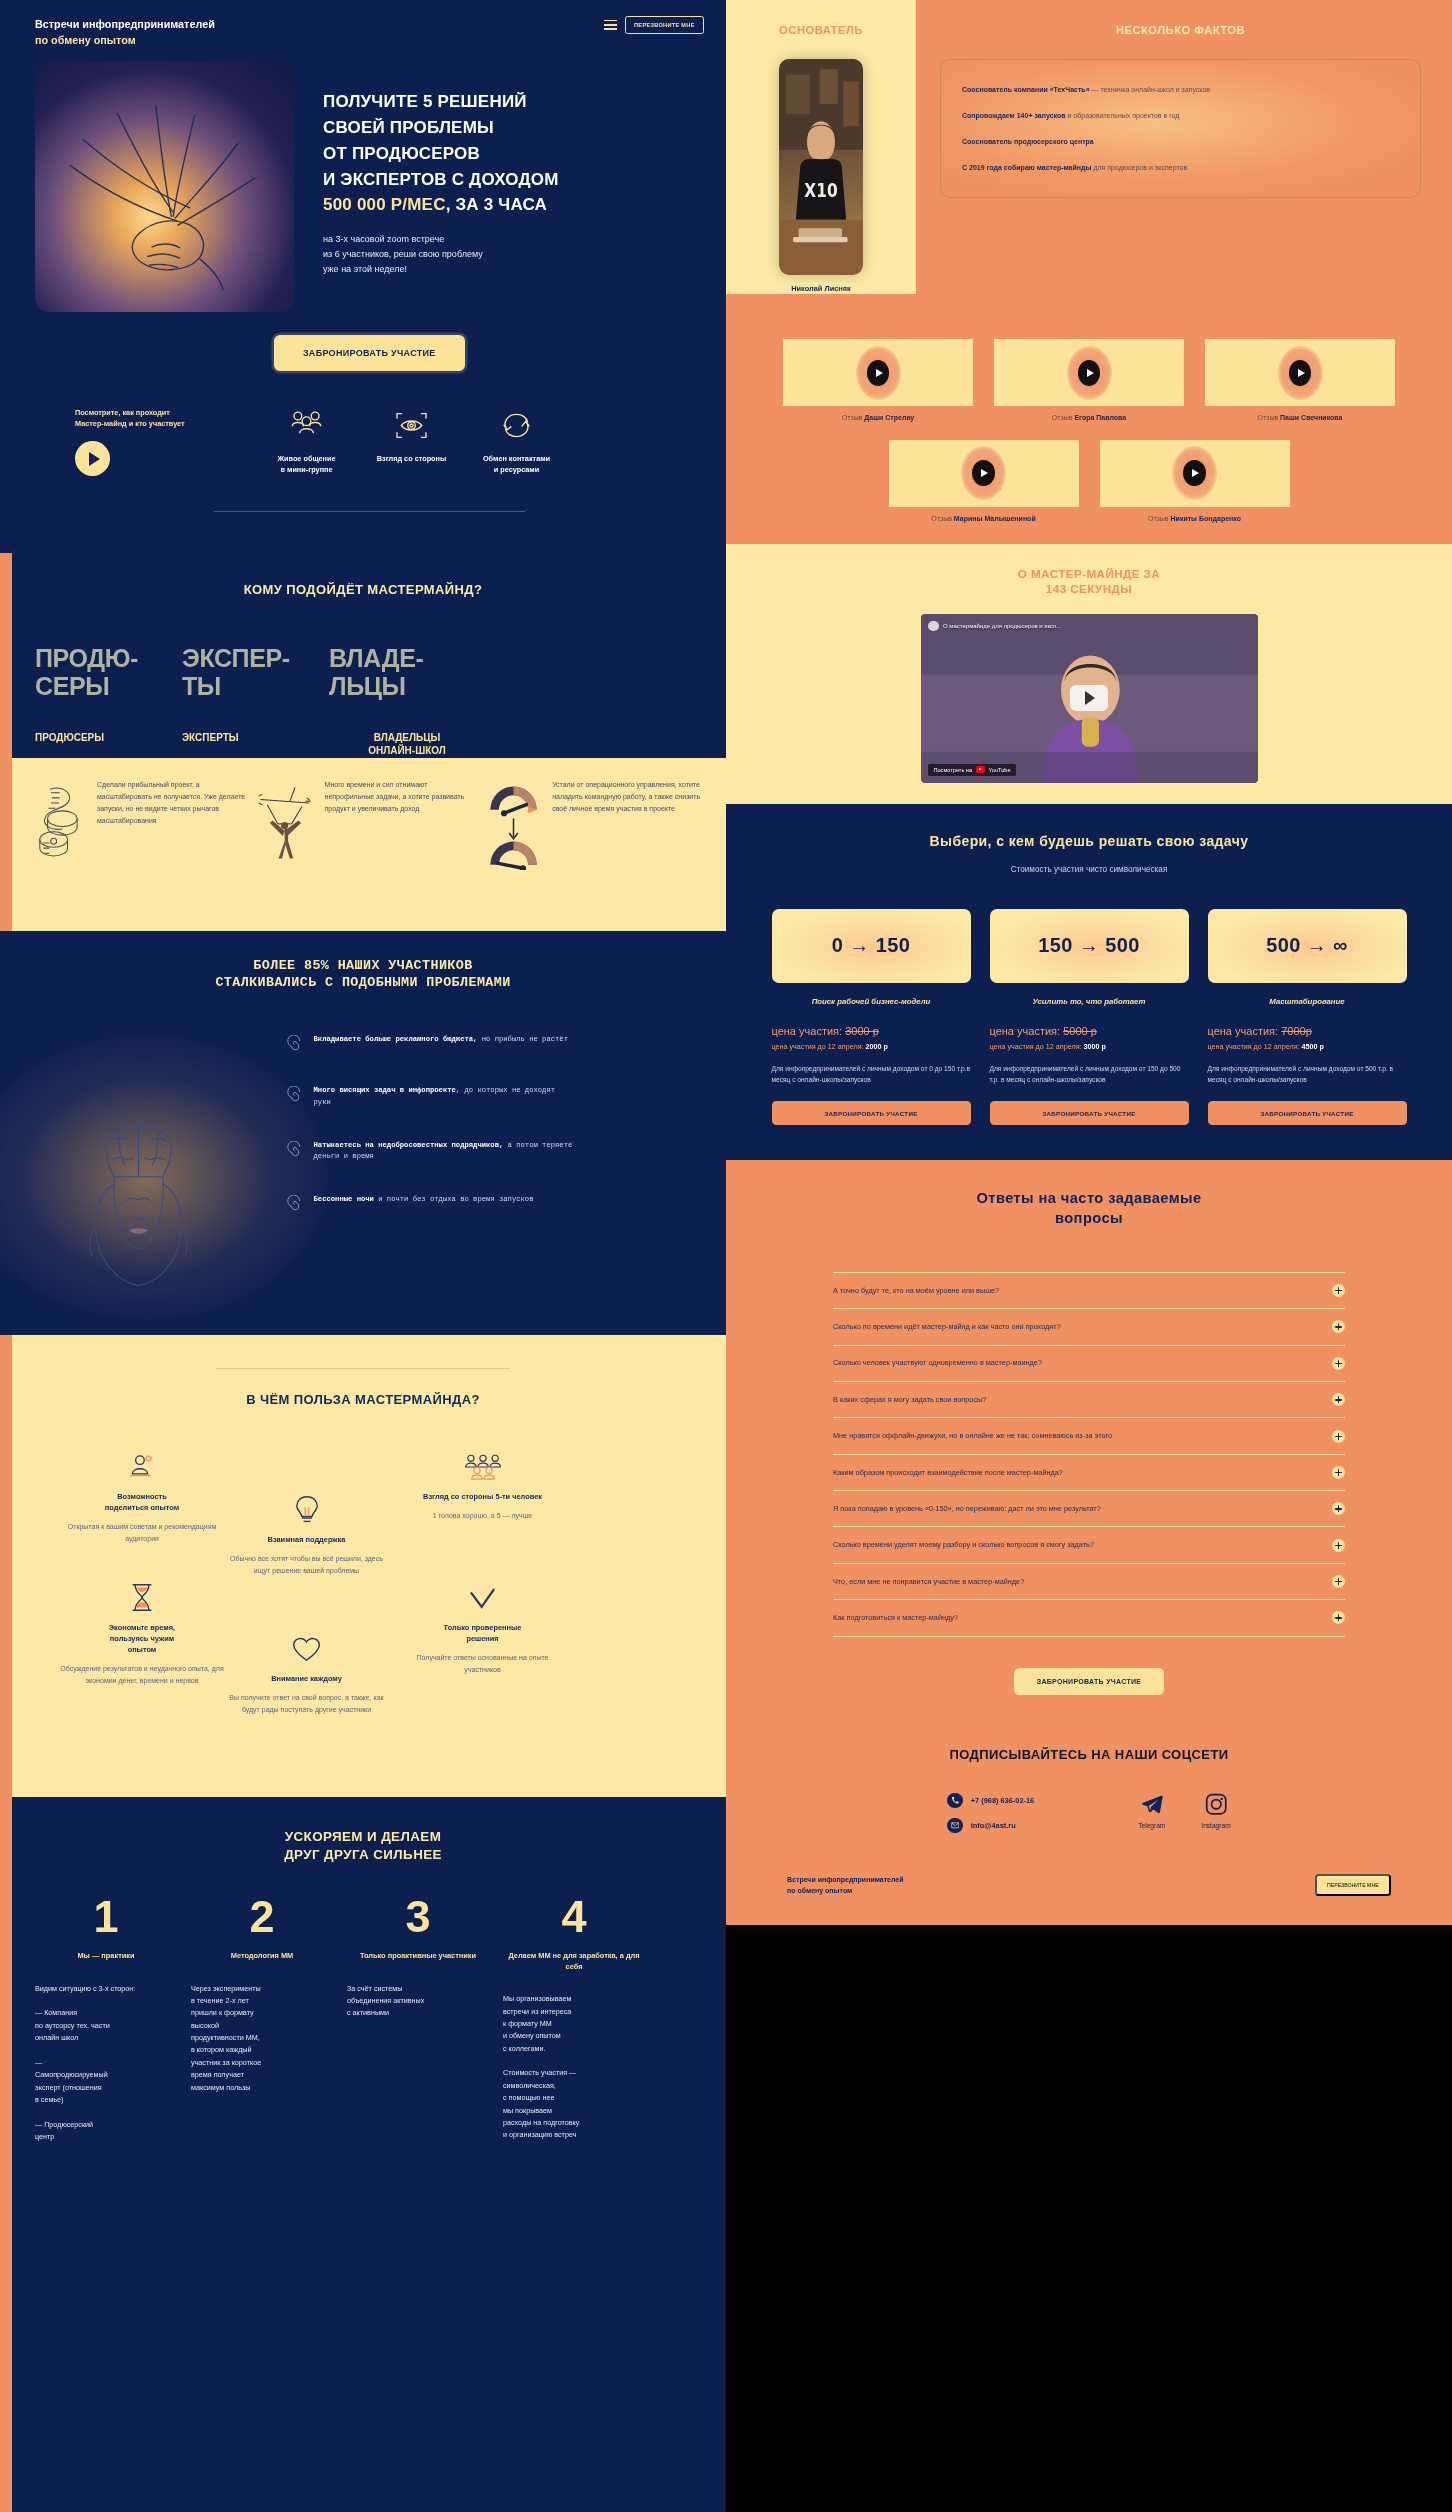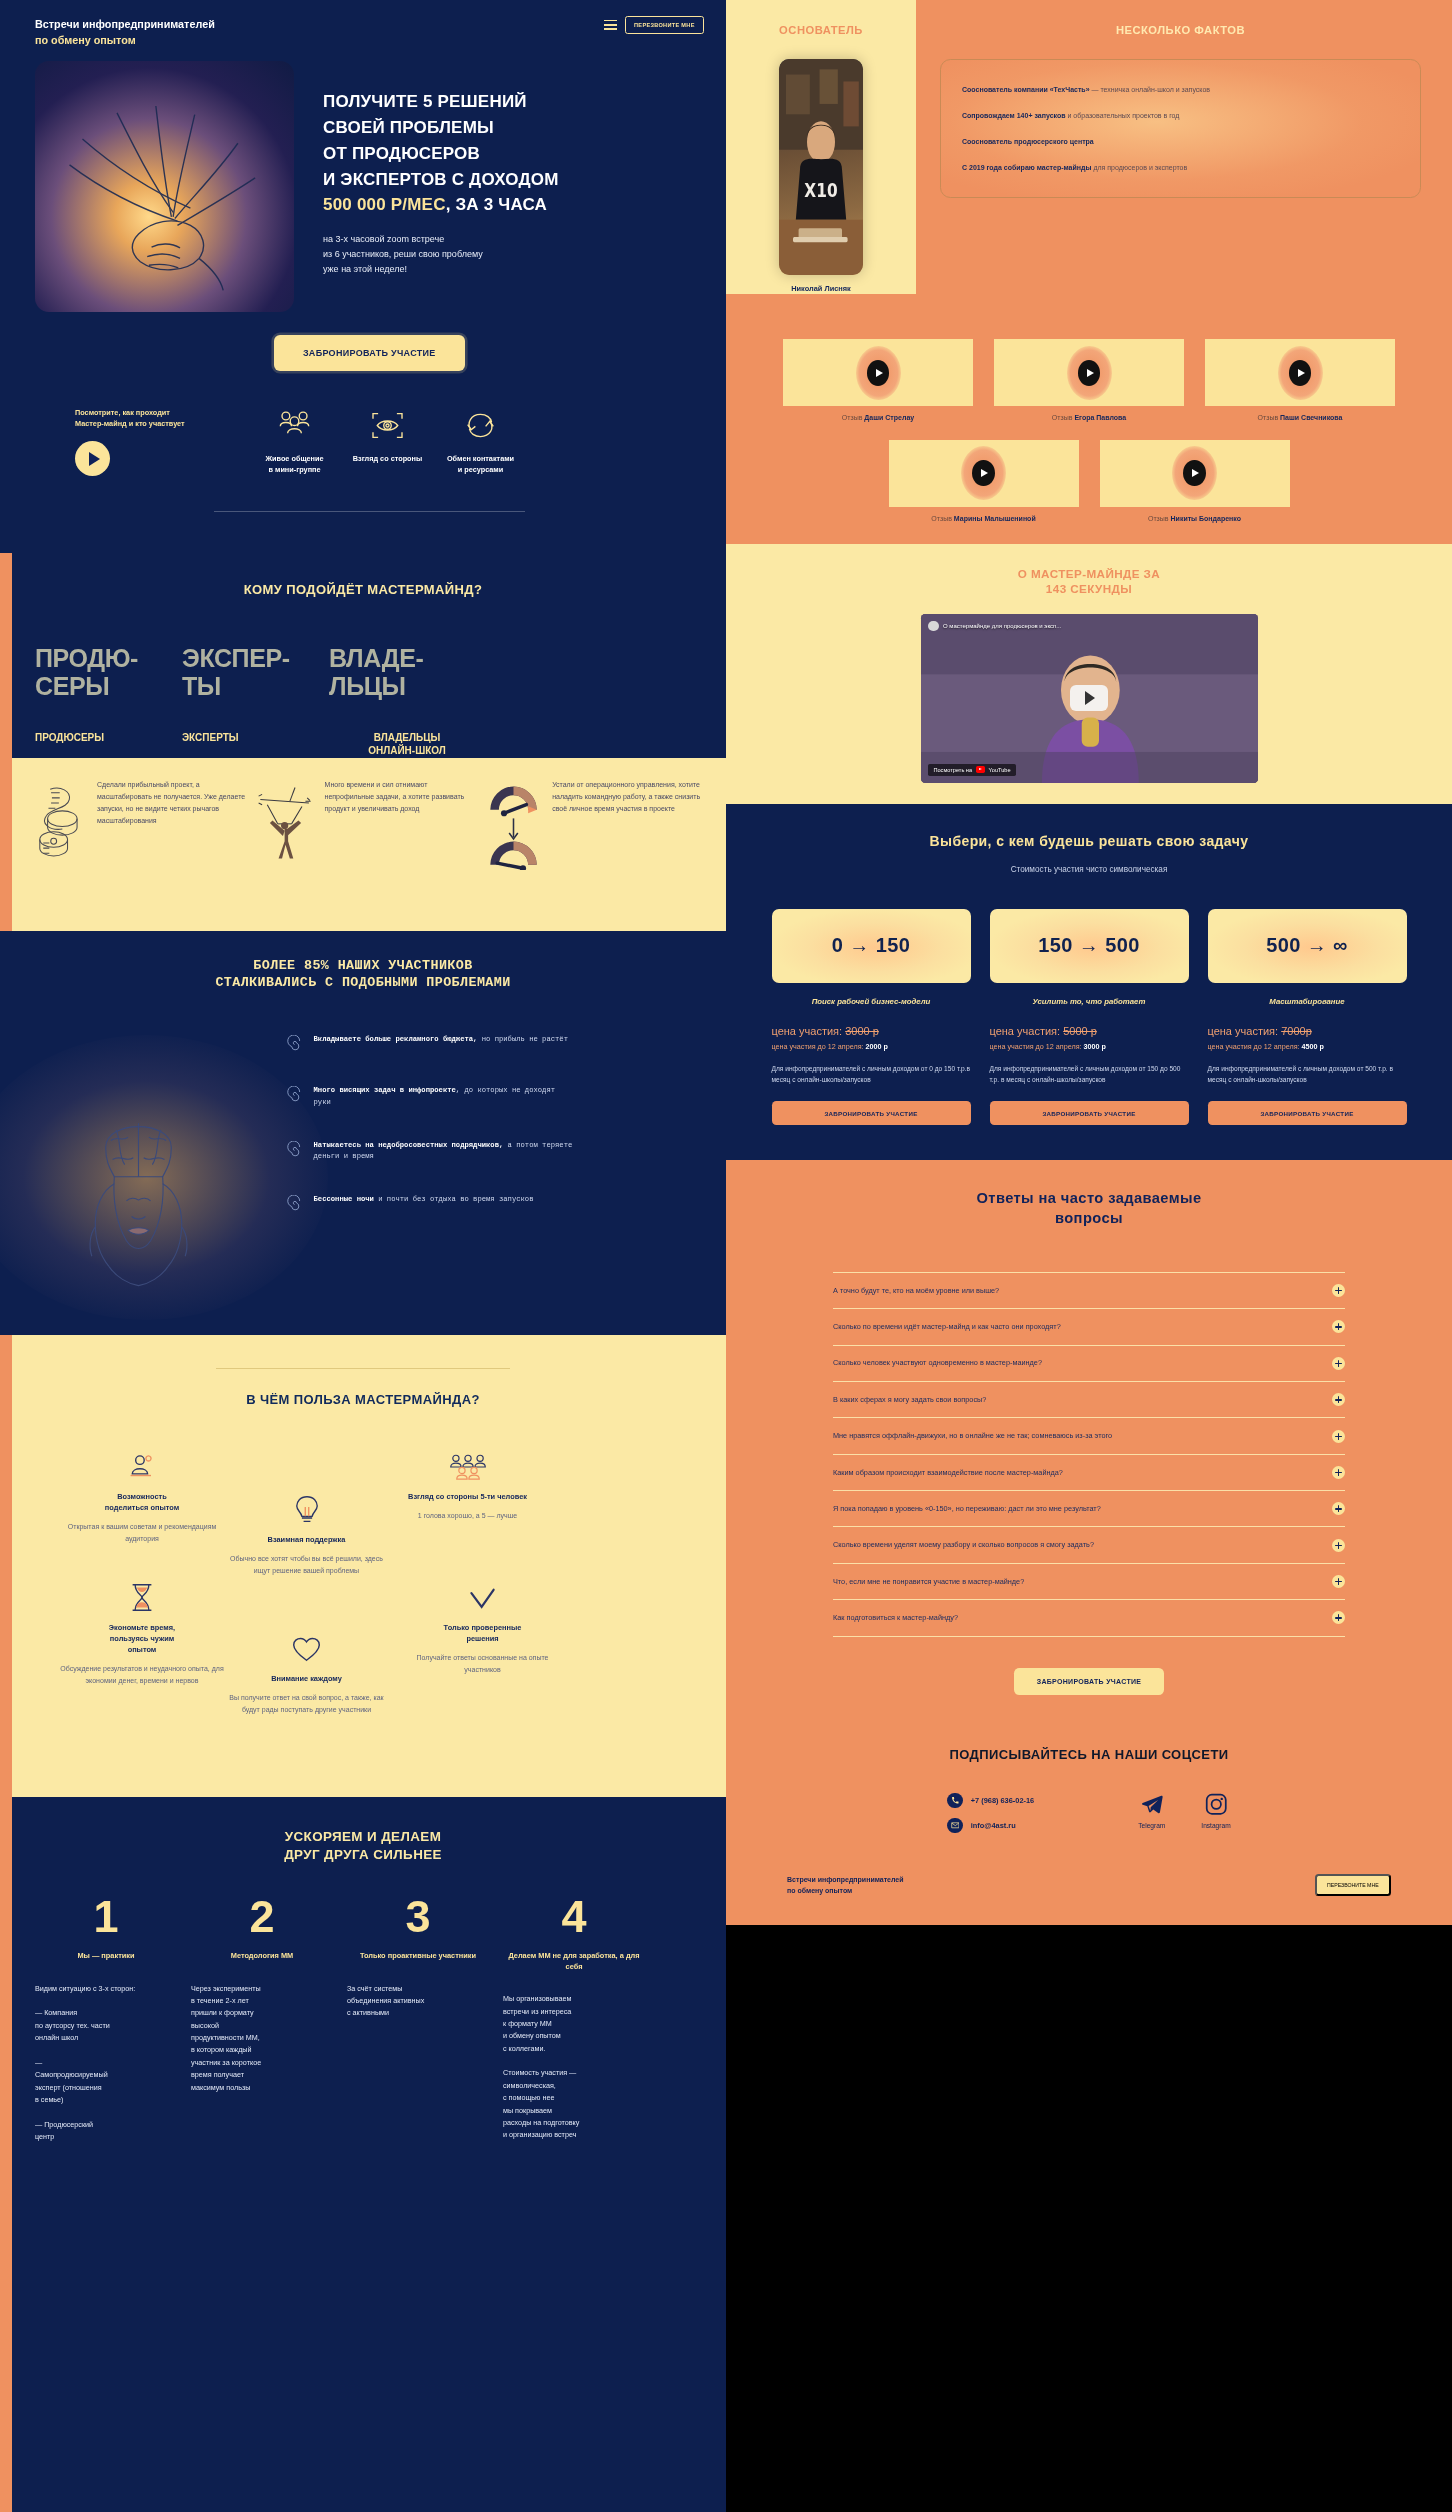--- a/index.html
+++ b/index.html
@@ -72,21 +72,21 @@
   }
   .hero-h1 .hl { color: #fbe49a; }
   .hero-sub { margin-top: 14px; font-size: 9px; line-height: 1.65; color: #e7ecf7; }
 
   .hero-cta-wrap { text-align: center; margin-top: 22.5px; }
   .btn-hero {
     font-size: 9px; padding: 13px 29px; border-radius: 6px;
     box-shadow: 0 0 0 2.6px rgba(251,228,154,.18);
   }
 
-  .hero-feats { display: flex; align-items: flex-start; margin-top: 36px; padding: 0 22.5px 0 40px; gap: 0; }
+  .hero-feats { display: flex; align-items: flex-start; margin-top: 36px; padding: 0 22.5px 0 40px; gap: 12px; }
   .feat-watch { width: 173px; }
   .feat-watch p { font-size: 7.3px; font-weight: 700; color: #fbe49a; line-height: 1.6; }
   .play-circle {
     width: 35px; height: 35px; border-radius: 50%; background: #fbe49a;
     display: flex; align-items: center; justify-content: center; margin-top: 11.2px; cursor: pointer;
   }
   .play-circle::after {
     content: ""; border-left: 11.2px solid #10225a;
     border-top: 7px solid transparent; border-bottom: 7px solid transparent; margin-left: 3.5px;
   }
@@ -134,21 +134,21 @@
   .benefits { padding: 33px 35px 40px; }
   .ben-rule { width: 294px; height: 0.9px; background: #e0c97e; margin: 0 auto 22.5px; }
   .benefits h2 { font-size: 13px; color: #102a5c; }
   .ben-grid { margin-top: 38px; position: relative; height: 311px; }
   .ben-card { position: absolute; width: 169px; text-align: center; }
   .ben-card .ic { height: 35px; display: flex; align-items: flex-end; justify-content: center; }
   .ben-card h4 { margin-top: 9.5px; font-size: 7.4px; font-weight: 800; color: #14265c; line-height: 1.5; }
   .ben-card p { margin-top: 7.8px; font-size: 7px; color: #5f6480; line-height: 1.68; }
   .b1 { left: 22.5px;  top: 0; }
   .b2 { left: 187px; top: 43px; }
-  .b3 { left: 348px; top: 0; }
+  .b3 { left: 363px; top: 0; }
   .b4 { left: 22.5px;  top: 131px; }
   .b5 { left: 187px; top: 182px; }
   .b6 { left: 363px; top: 131px; }
 
   
   .steps { padding: 31px 35px 35px; }
   .steps h2 { font-size: 13.4px; }
   .step-row { display: flex; margin-top: 31px; }
   .step { width: 156px; padding-right: 14px; }
   .step .num { font-size: 45px; font-weight: 700; color: #fbe49a; line-height: 1; text-align: center; }

